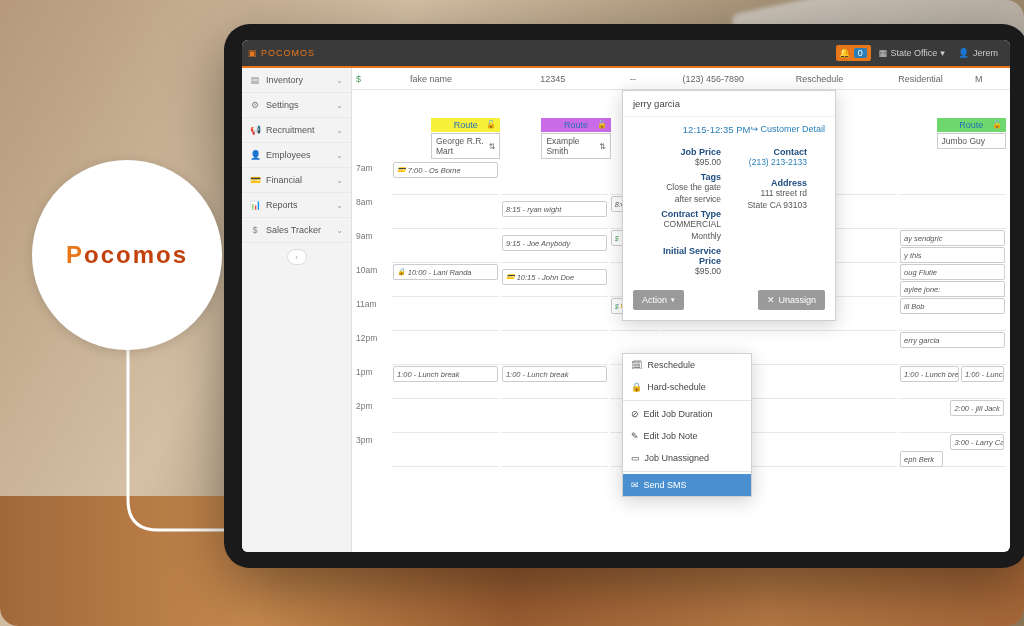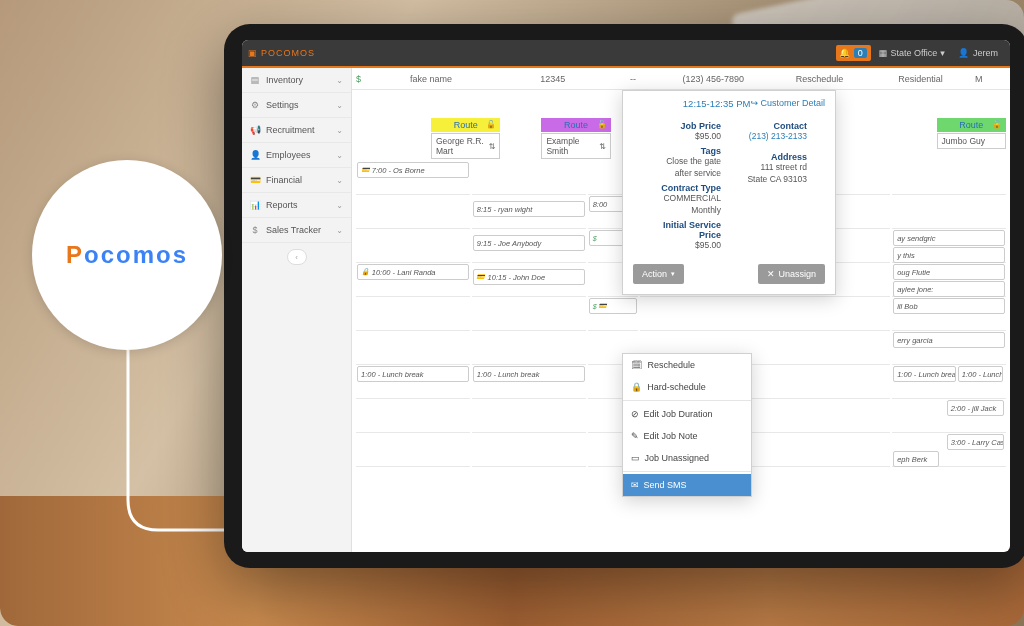--- a/index.html
+++ b/index.html
@@ -63,21 +63,21 @@
   .dd-sep{height:1px;background:#e5e5e5;margin:2px 0;}
   .dd-item.blue{background:#4a90d0;color:#fff;}
 </style>
 </head>
 <body>
 
 <div class="wood"></div>
 <div class="laptop"></div>
 
 <div class="logo-circle">
-  <div class="logo-text"><span style="color:#e8761b;font-weight:700">P</span><span style="color:#3b82f6">ocomos</span></div>
+  <div class="logo-text"><span style="color:#e8761b;font-weight:700">P</span><span style="color:#c2410c">ocomos</span></div>
 </div>
 
 <div class="connector">
   <svg viewBox="0 0 470 200">
       <path d="M 10 0 L 10 150 Q 10 180 40 180 L 430 180 Q 460 180 460 150 L 460 40" fill="none" stroke="#fff" stroke-width="3"></path>
     </svg>
 </div>
 
 <div class="tablet">
   <div class="screen">
@@ -183,20 +183,31 @@
           <div class="route-col" style="flex:2.2"></div>
           <div class="route-col">
             <div class="route-hdr green"><span>Route</span><span class="lock-icn">🔓</span></div>
             <div class="route-sel">
                 <span>Jumbo Guy</span>
               </div>
           </div>
         </div>
 
         <div class="time-grid">
+          <div class="time-col">
+            <div class="hr-label">7am</div>
+            <div class="hr-label">8am</div>
+            <div class="hr-label">9am</div>
+            <div class="hr-label">10am</div>
+            <div class="hr-label">11am</div>
+            <div class="hr-label">12pm</div>
+            <div class="hr-label">1pm</div>
+            <div class="hr-label">2pm</div>
+            <div class="hr-label">3pm</div>
+          </div>
           <div class="lanes">
             <div class="lane">
               <div class="slot">
                   <div class="apt">
                     <span class="icn2 icn-blue">💳</span>
                     <span>7:00 - Os Borne</span>
                   </div>
                 </div>
               <div class="slot"></div>
                 <div class="slot"></div>
@@ -324,20 +335,21 @@
                   </div>
                   <div class="apt" style="width:40%">
                     <span>eph Berk</span>
                   </div>
                 </div>
             </div>
           </div>
         </div>
 
         <div class="popover">
+          <div class="pop-hdr">jerry garcia</div>
           <div class="pop-sub">
             <span style="color:#2a7fb8">12:15-12:35 PM</span>
             <a>↪ <span>Customer Detail</span></a>
           </div>
           <div class="pop-cols">
             <div class="col">
               <b>Job Price</b>
               <span>$95.00</span>
               <b>Tags</b>
               <span>Close the gate after service</span>

